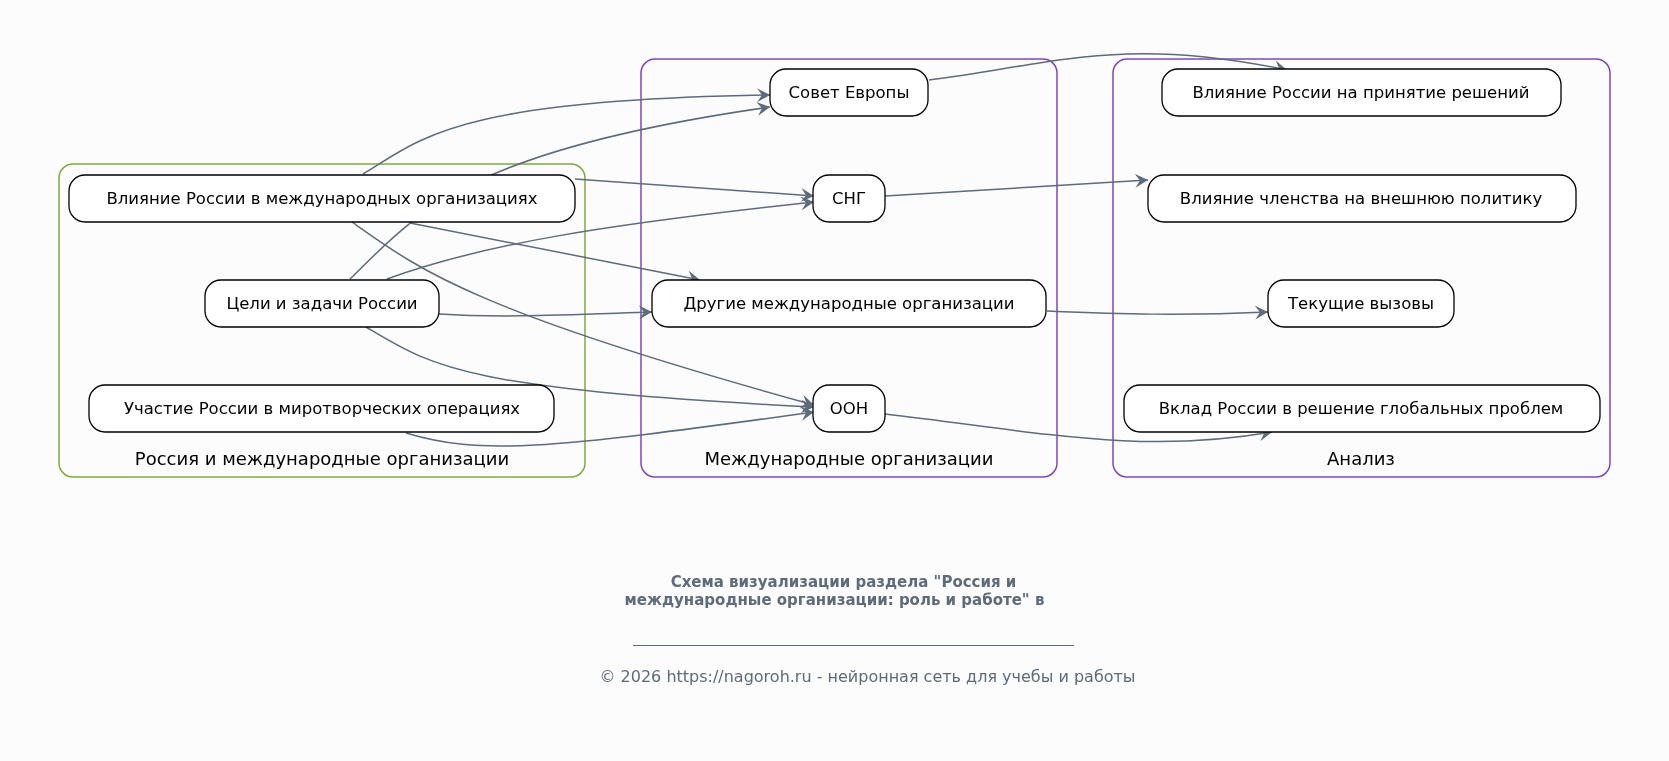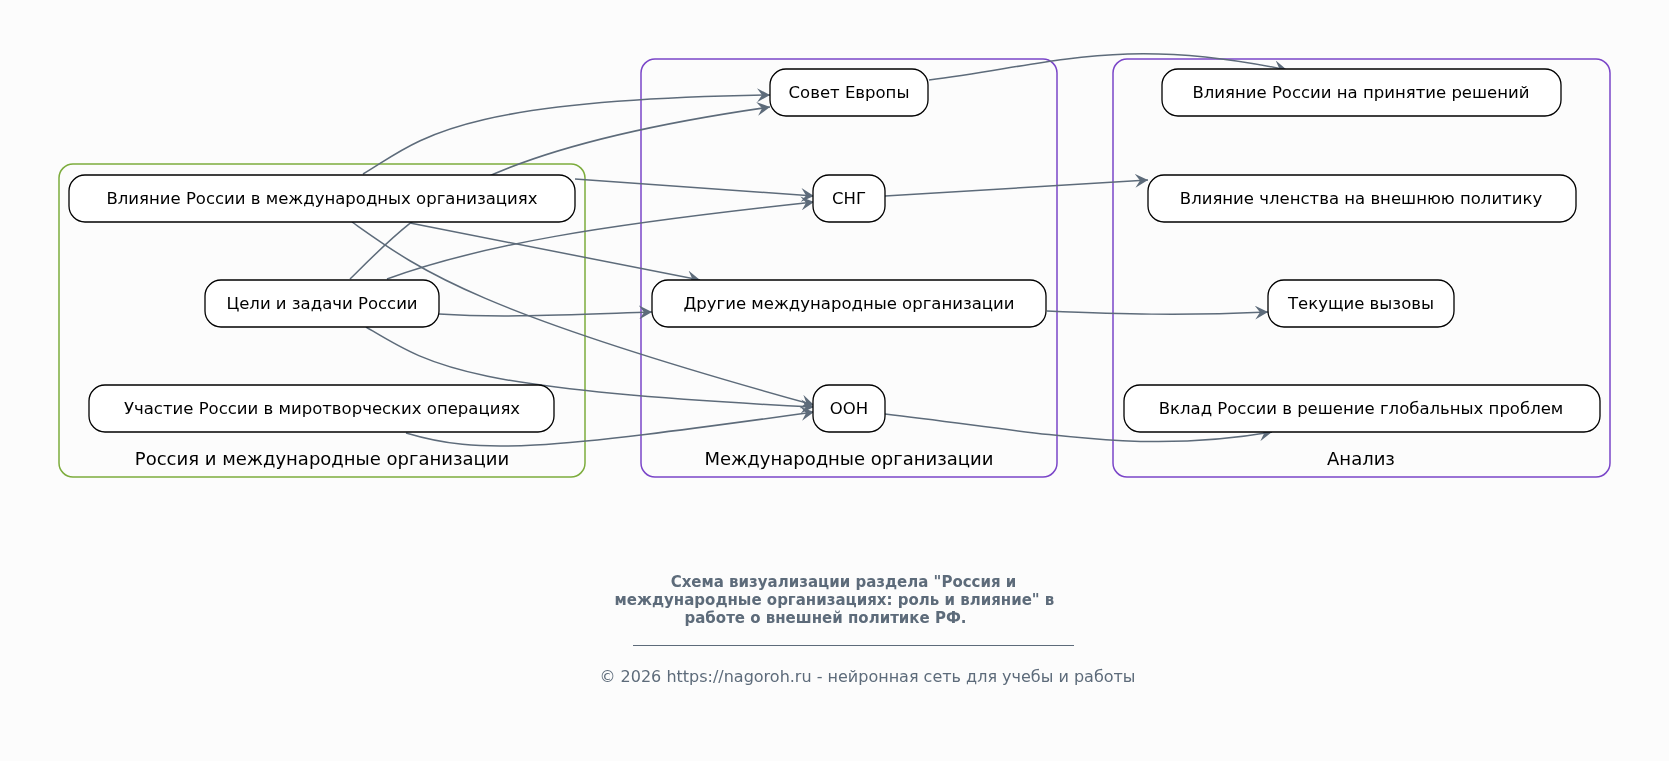--- a/index.html
+++ b/index.html
@@ -95,17 +95,16 @@
     <text class="node-label" x="1361" y="309" text-anchor="middle">Текущие вызовы</text>
   </g>
   <g>
     <rect x="1124" y="385" width="476" height="47" rx="16" fill="#fff" stroke="#000" stroke-width="1.3"></rect>
     <text class="node-label" x="1361" y="414" text-anchor="middle">Вклад России в решение глобальных проблем</text>
   </g>
 </svg>
 
 <div class="caption" style="top:573px;">
   <div class="title-line" style="padding-left:18px;">Схема визуализации раздела "Россия и</div>
-  <div class="title-line">международные организациях: роль и влияние" в</div>
-  <div class="title-line" style="padding-right:18px;">работе о внешней политике РФ.</div>
+  <div class="title-line">международные организации: роль и работе" в</div>
 </div>
 <div class="rule"></div>
 <div class="caption copyright" style="top:667px;">© 2026 https://nagoroh.ru - нейронная сеть для учебы и работы</div>
 
 </body></html>

